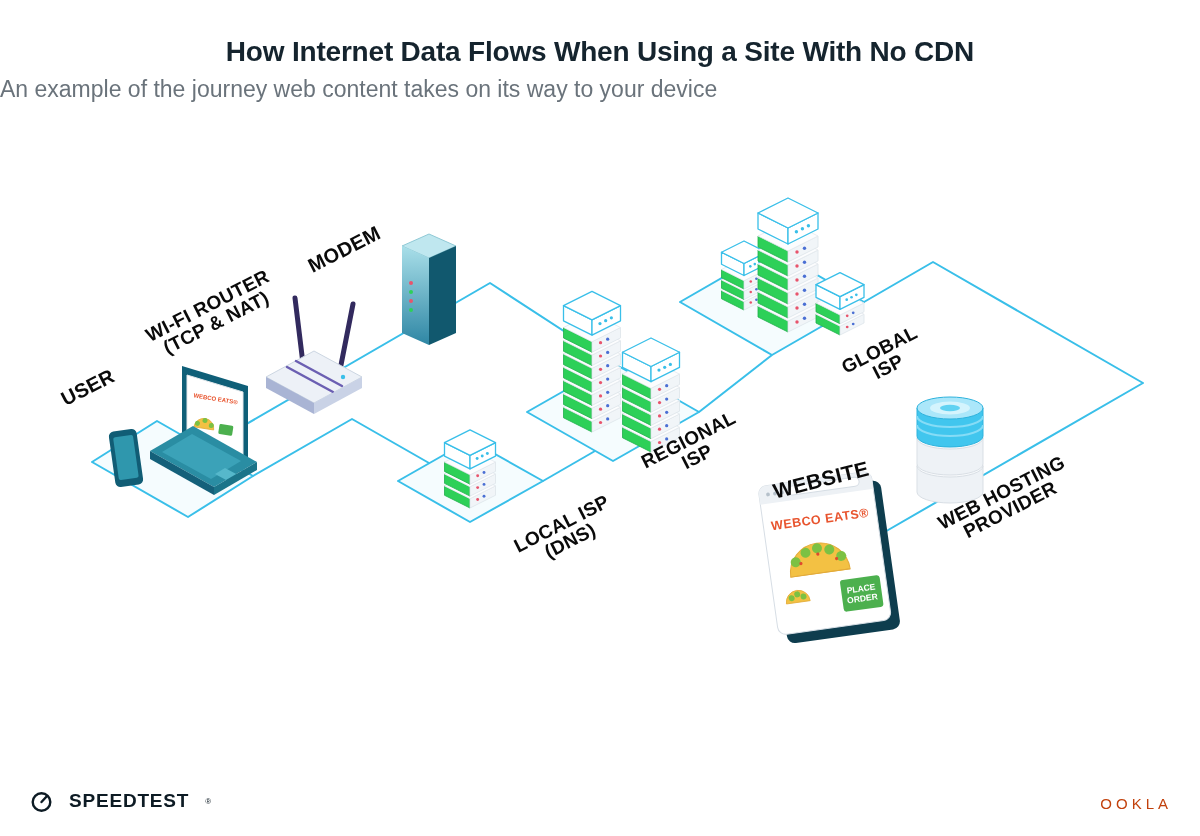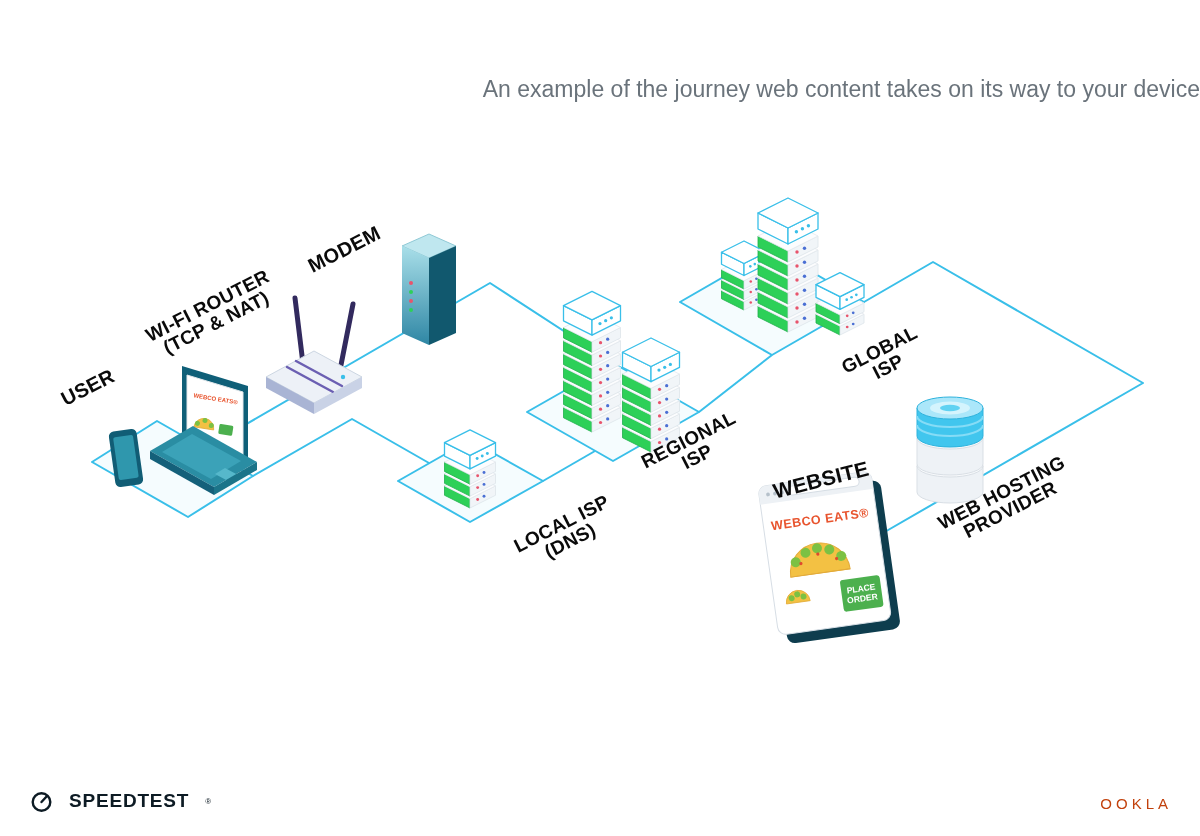--- a/index.html
+++ b/index.html
@@ -4,21 +4,21 @@
 <style>
   :root{
     --connector:#39bfe9; --server-green:#2dd058; --brand-orange:#e8542e;
     --title:#15242e; --subtitle:#6a737b; --label:#0a0a0a;
   }
   *{margin:0;padding:0;box-sizing:border-box;}
   body{font-family:"Liberation Sans",sans-serif;background:#fff;}
   .page{position:relative;width:1200px;height:836px;background:#ffffff;overflow:hidden;}
   .title{position:absolute;left:0;right:0;top:36px;text-align:center;
          font-size:28px;font-weight:700;color:var(--title);letter-spacing:-0.2px;}
-  .subtitle{position:absolute;left:0;right:0;top:76px;text-align:right;
+  .subtitle{position:absolute;left:0;right:0;top:76px;text-align:left;
          font-size:23px;font-weight:400;color:var(--subtitle);}
   .diagram-svg{position:absolute;left:0;top:0;font-family:"Liberation Sans",sans-serif;}
   .connector-line{fill:none;stroke:var(--connector);stroke-width:2;stroke-linejoin:round;}
   .node-diamond{fill:rgba(57,191,233,0.05);stroke:var(--connector);stroke-width:2;stroke-linejoin:round;}
   .antenna{stroke:#322a5e;stroke-width:5;stroke-linecap:round;}
   .dot-cyan{fill:var(--connector);}
   .brand-text{fill:var(--brand-orange);font-weight:bold;}
   .node-label{position:absolute;font-weight:800;color:var(--label);text-align:center;
       transform:rotate(-27deg);line-height:0.98;letter-spacing:0.3px;}
   .node-label .ln{display:block;}
@@ -26,20 +26,21 @@
       font-size:19px;font-weight:800;letter-spacing:0.8px;color:#0d1b24;}
   .footer-left sup{font-size:8px;font-weight:400;vertical-align:super;}
   .footer-right{position:absolute;right:28px;top:795px;font-size:15px;font-weight:400;
       letter-spacing:4px;color:#c2410c;}
 </style>
 </head>
 <body>
 
 <div class="page">
 
+  <h1 class="title">How Internet Data Flows When Using a Site With No CDN</h1>
   <p class="subtitle">An example of the journey web content takes on its way to your device</p>
 
   <svg class="diagram-svg" width="1200" height="836" viewBox="0 0 1200 836">
     <defs>
       <linearGradient id="modemGrad" x1="0" y1="0" x2="0" y2="1">
         <stop offset="0" stop-color="#a9dfe9"></stop>
         <stop offset="1" stop-color="#2e86a4"></stop>
       </linearGradient>
     </defs>
 

